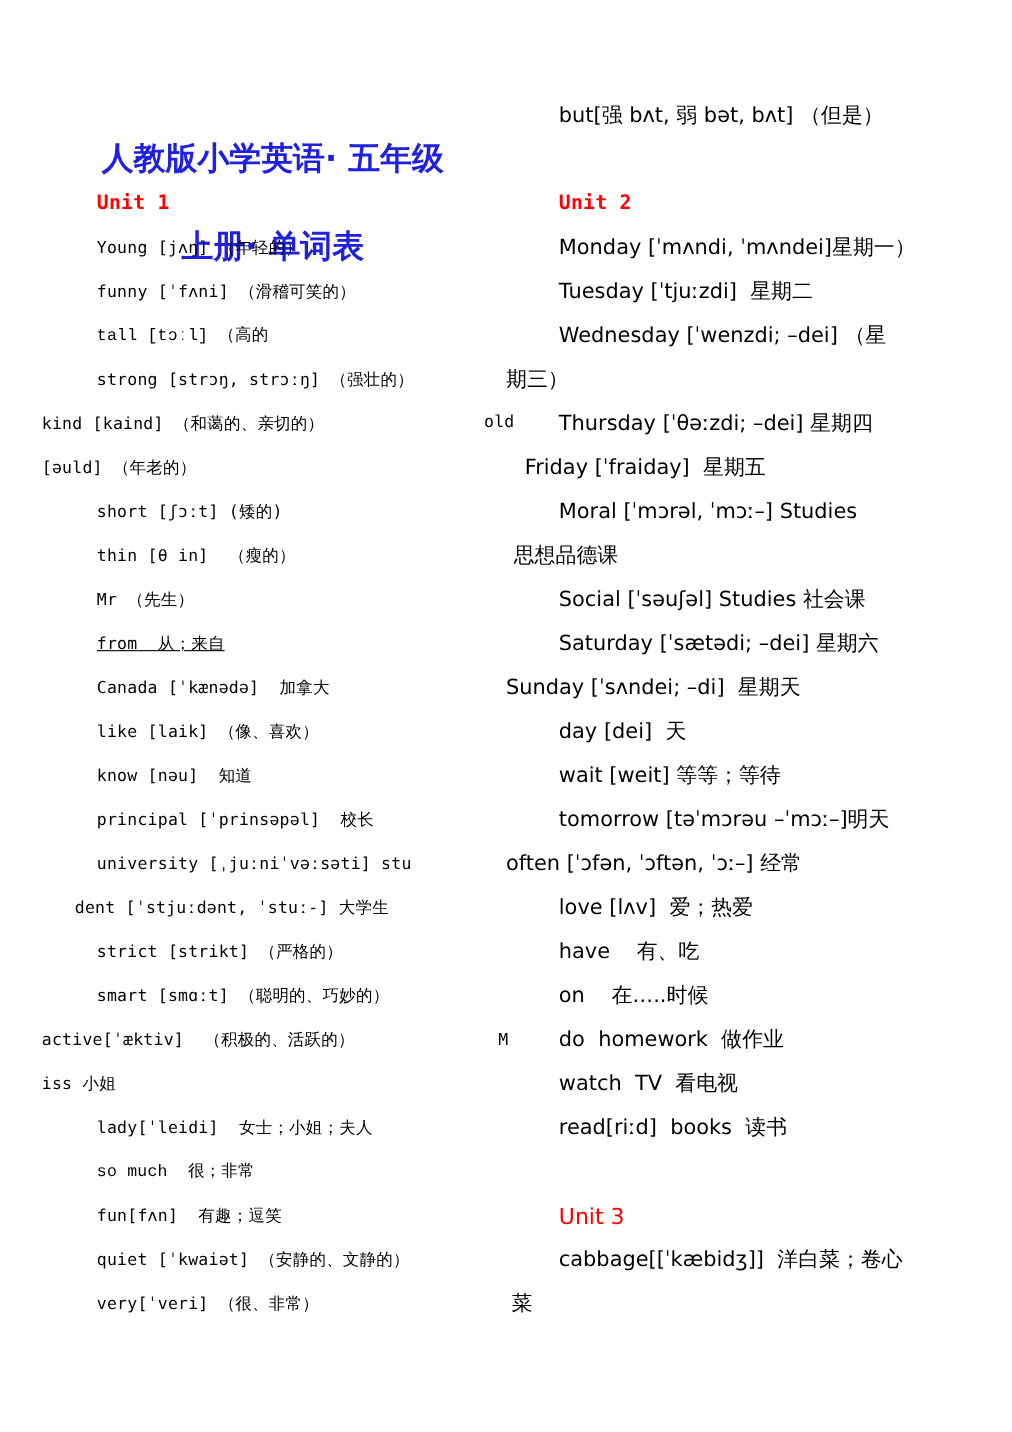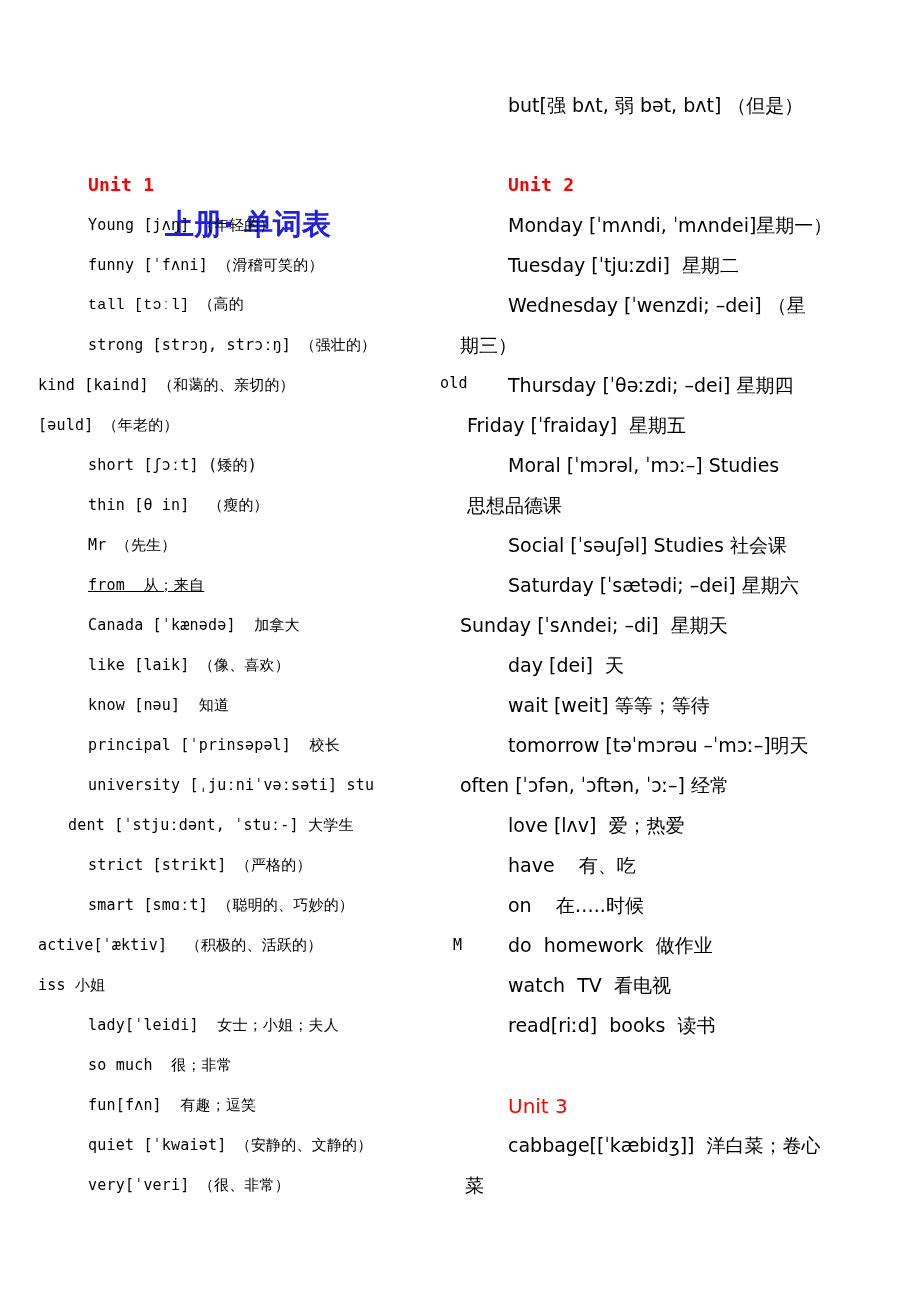--- a/index.html
+++ b/index.html
@@ -67,21 +67,21 @@
   }
   .unit-head.mono { font-size: 18px; }
   .unit-head.prop { font-weight: normal; font-size: 20px; }
 </style>
 </head>
 <body>
 
 <div id="page">
 
   <div class="doc-title">
-    <br>
+    <span>人教版小学英语· 五年级</span><br>
     <span>上册· 单词表</span>
   </div>
 
   <div class="col" id="col-left">
     <div class="line mono unit-head" id="left-unit-head" style="left: 88px; top: 176px;">Unit 1</div>
     <div id="left-entries">
         <div class="line mono" style="left: 88px; top: 218px;">Young [jʌŋ] （年轻的）</div>
         <div class="line mono" style="left: 88px; top: 258px;">funny [ˈfʌni] （滑稽可笑的）</div>
         <div class="line mono" style="left: 88px; top: 298px; font-family: Liberation Mono, monospace;">tall [tɔːl] （高的</div>
         <div class="line mono" style="left: 88px; top: 338px;">strong [strɔŋ, strɔːŋ] （强壮的）</div>
@@ -95,39 +95,39 @@
         <div class="line mono" style="left: 88px; top: 658px;">like [laik] （像、喜欢）</div>
         <div class="line mono" style="left: 88px; top: 698px;">know [nəu]  知道</div>
         <div class="line mono" style="left: 88px; top: 738px;">principal [ˈprinsəpəl]  校长</div>
         <div class="line mono" style="left: 88px; top: 778px;">university [ˌjuːniˈvəːsəti] stu</div>
         <div class="line mono" style="left: 68px; top: 818px;">dent [ˈstjuːdənt, ˈstuː-] 大学生</div>
         <div class="line mono" style="left: 88px; top: 858px;">strict [strikt] （严格的）</div>
         <div class="line mono" style="left: 88px; top: 898px; text-align: center;">smart [smɑːt] （聪明的、巧妙的）</div>
         <div class="line mono" style="left: 38px; top: 938px;">active[ˈæktiv]  （积极的、活跃的）</div>
         <div class="line mono" style="left: 38px; top: 978px;">iss 小姐</div>
         <div class="line mono" style="left: 88px; top: 1018px;">lady[ˈleidi]  女士；小姐；夫人</div>
-        <div class="line mono" style="left: 88px; top: 1058px;">so much  很；非常</div>
+        <div class="line mono" style="left: 88px; top: 1058px; font-family: Liberation Mono, monospace;">so much  很；非常</div>
         <div class="line mono" style="left: 88px; top: 1098px;">fun[fʌn]  有趣；逗笑</div>
         <div class="line mono" style="left: 88px; top: 1138px;">quiet [ˈkwaiət] （安静的、文静的）</div>
         <div class="line mono" style="left: 88px; top: 1178px;">very[ˈveri] （很、非常）</div>
       </div>
   </div>
 
   <div class="col" id="col-right">
     <div class="line mono unit-head" id="right-unit2-head" style="left: 48px; top: 176px;">Unit 2</div>
     <div class="line prop unit-head" id="right-unit3-head" style="left: 48px; top: 1096px;">Unit 3</div>
     <div id="right-entries">
         <div class="line prop" style="left: 48px; top: 96px;">but[强 bʌt, 弱 bət, bʌt] （但是）</div>
         <div class="line prop" style="left: 48px; top: 216px;">Monday [ˈmʌndi, ˈmʌndei]星期一）</div>
         <div class="line prop" style="left: 48px; top: 256px;">Tuesday [ˈtjuːzdi]  星期二</div>
         <div class="line prop" style="left: 48px; top: 296px;">Wednesday [ˈwenzdi; –dei] （星</div>
         <div class="line prop" style="left: 0px; top: 336px;">期三）</div>
         <div class="line mono" style="left: -20px; top: 376px;">old</div>
         <div class="line prop" style="left: 48px; top: 376px;">Thursday [ˈθəːzdi; –dei] 星期四</div>
-        <div class="line prop" style="left: 7px; top: 416px;">Friday [ˈfraiday]  星期五</div>
+        <div class="line prop" style="left: 17px; top: 416px;">Friday [ˈfraiday]  星期五</div>
         <div class="line prop" style="left: 48px; top: 456px;">Moral [ˈmɔrəl, ˈmɔː–] Studies</div>
         <div class="line prop" style="left: 7px; top: 496px;">思想品德课</div>
         <div class="line prop" style="left: 48px; top: 536px;">Social [ˈsəuʃəl] Studies 社会课</div>
         <div class="line prop" style="left: 48px; top: 576px;">Saturday [ˈsætədi; –dei] 星期六</div>
         <div class="line prop" style="left: 0px; top: 616px;">Sunday [ˈsʌndei; –di]  星期天</div>
         <div class="line prop" style="left: 48px; top: 656px;">day [dei]  天</div>
         <div class="line prop" style="left: 48px; top: 696px;">wait [weit] 等等；等待</div>
         <div class="line prop" style="left: 48px; top: 736px;">tomorrow [təˈmɔrəu –ˈmɔː–]明天</div>
         <div class="line prop" style="left: 0px; top: 776px;">often [ˈɔfən, ˈɔftən, ˈɔː–] 经常</div>
         <div class="line prop" style="left: 48px; top: 816px;">love [lʌv]  爱；热爱</div>

